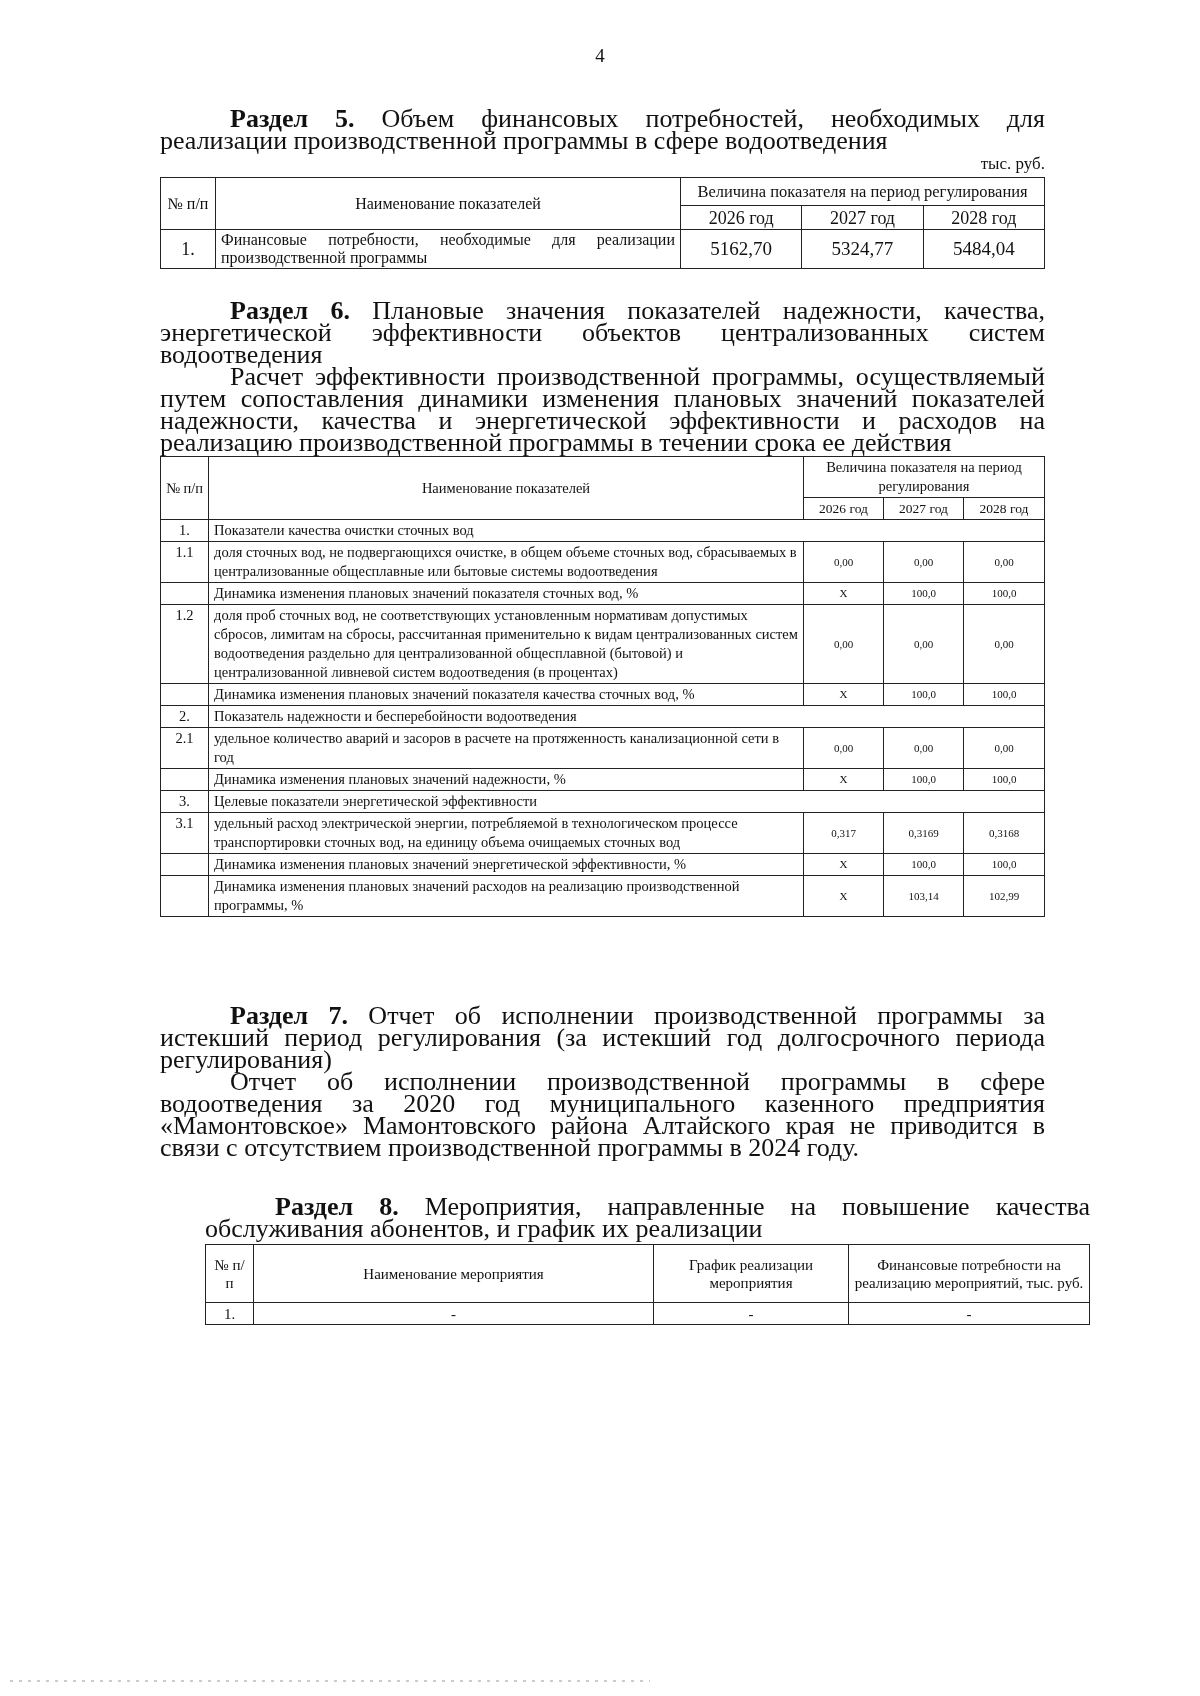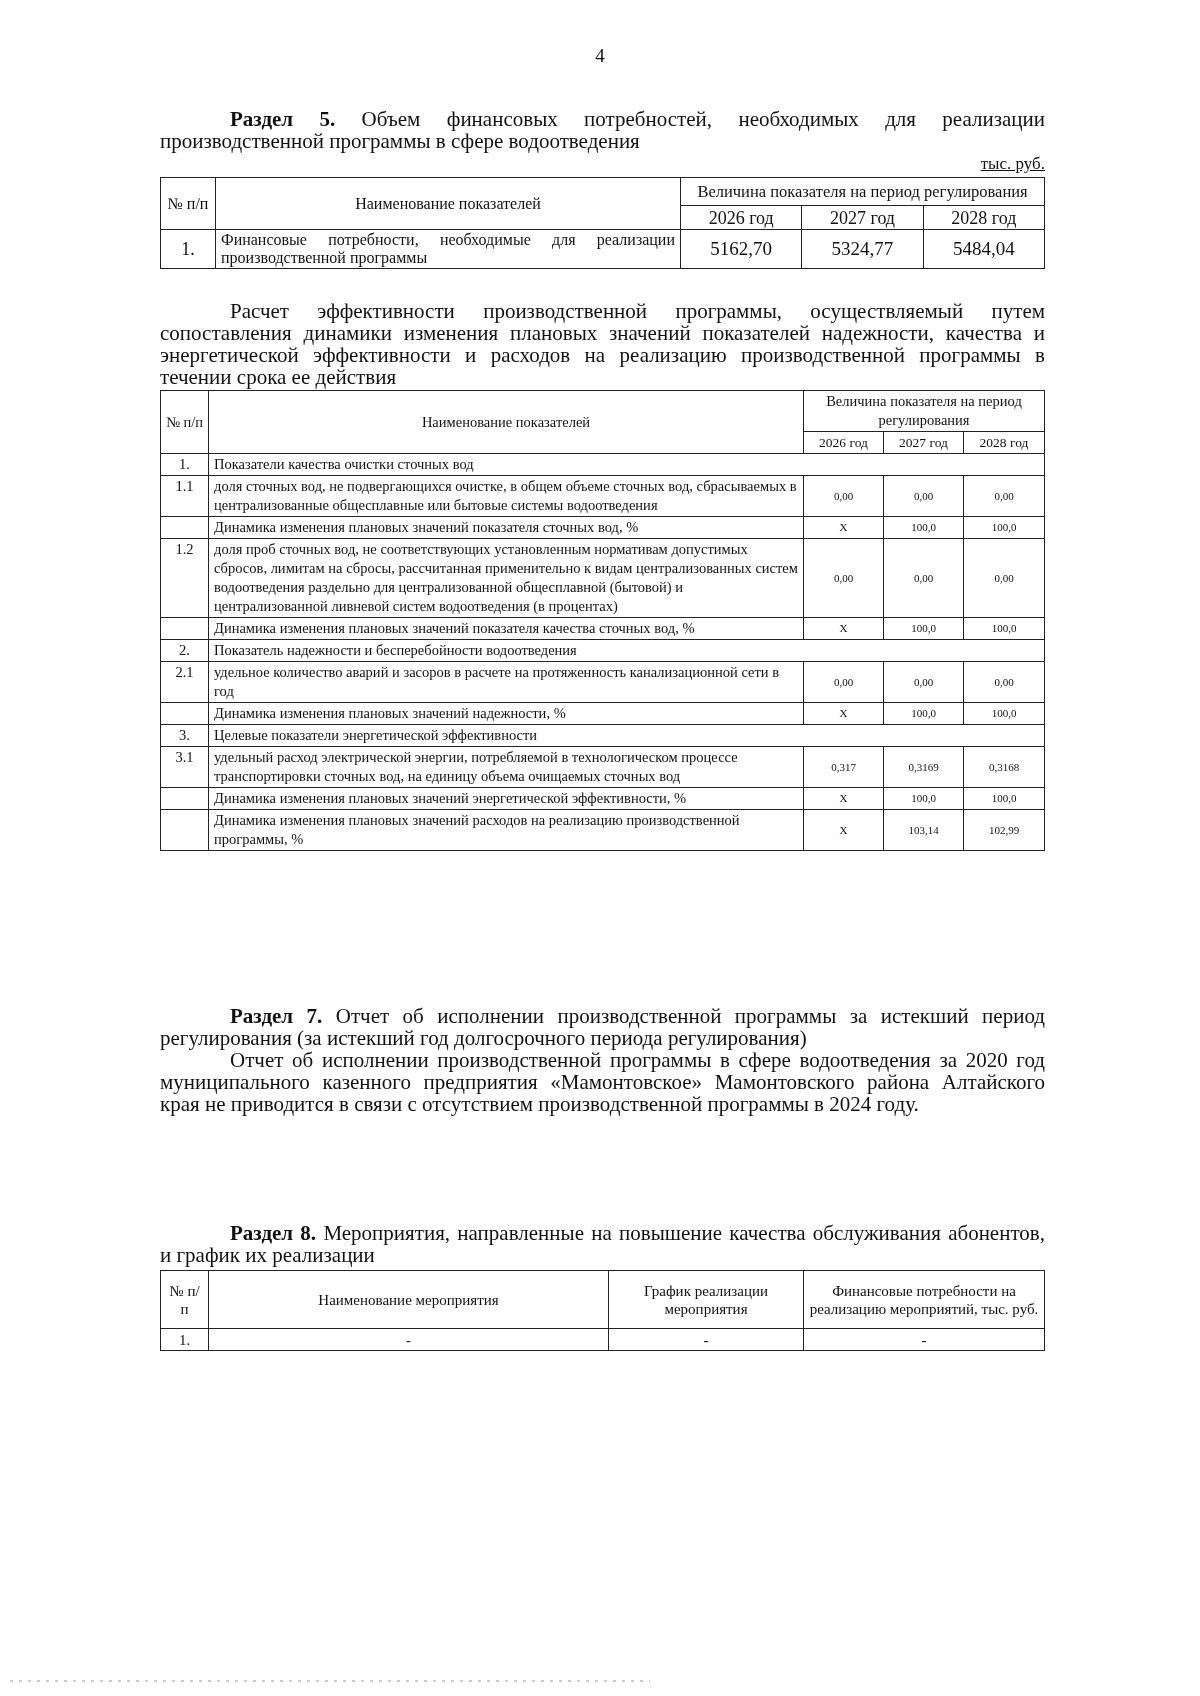--- a/index.html
+++ b/index.html
@@ -2,24 +2,24 @@
 <html><head>
 <meta charset="utf-8">
 <style>
   html, body { margin: 0; padding: 0; background: #ffffff; }
   body {
     width: 1200px; height: 1696px; position: relative; overflow: hidden;
     font-family: "Liberation Serif", "DejaVu Serif", serif; color: #111;
   }
   .page-number { position: absolute; top: 45px; left: 0; width: 1200px; text-align: center; font-size: 19px; }
   .block { position: absolute; left: 160px; width: 885px; }
-  .para { font-size: 21px; line-height: 22px; text-align: justify; margin: 0; }
+  .para { font-size: 26px; line-height: 22px; text-align: justify; margin: 0; }
   .para.indent { text-indent: 70px; }
   .para b { font-weight: bold; }
-  .unit { text-align: right; font-size: 17px; margin: 2px 0 3px 0; text-decoration: underline; }
+  .unit { text-align: right; font-size: 17px; margin: 2px 0 3px 0; }
   table { border-collapse: collapse; width: 100%; table-layout: fixed; }
   td, th { border: 1.5px solid #222; font-weight: normal; padding: 1px 5px; vertical-align: middle; }
   .t5 td, .t5 th { font-size: 16px; line-height: 18px; }
   .t5 .val { font-size: 19px; text-align: center; }
   .t5 .yr { font-size: 18px; text-align: center; }
   .t6 td, .t6 th { font-size: 14.5px; line-height: 19px; }
   .t6 .num { text-align: center; vertical-align: top; }
   .t6 .val { text-align: center; font-size: 11px; }
   .t6 .sec { text-align: left; }
   .t6 .yr { text-align: center; font-size: 13.5px; }
@@ -60,20 +60,21 @@
       <td style="text-align:justify">Финансовые потребности, необходимые для реализации производственной программы</td>
       <td class="val">5162,70</td>
       <td class="val">5324,77</td>
       <td class="val">5484,04</td>
     </tr>
   </tbody>
     </table>
 </div>
 
 <div class="block" style="top:300px;">
+  <p class="para indent"><b>Раздел 6.</b> <span>Плановые значения показателей надежности, качества, энергетической эффективности объектов централизованных систем водоотведения</span></p>
   <p class="para indent">Расчет эффективности производственной программы, осуществляемый путем сопоставления динамики изменения плановых значений показателей надежности, качества и энергетической эффективности и расходов на реализацию производственной программы в течении срока ее действия</p>
   <table class="t6" style="margin-top:2px">
     <colgroup>
         <col style="width:48px">
         <col style="width:595px">
         <col style="width:80px">
         <col style="width:80px">
         <col>
       </colgroup>
     <tbody>
@@ -164,21 +165,21 @@
     </tr>
   </tbody>
     </table>
 </div>
 
 <div class="block" style="top:1005px;">
   <p class="para indent"><b>Раздел 7.</b> <span>Отчет об исполнении производственной программы за истекший период регулирования (за истекший год долгосрочного периода регулирования)</span></p>
   <p class="para indent">Отчет об исполнении производственной программы в сфере водоотведения за 2020 год муниципального казенного предприятия «Мамонтовское» Мамонтовского района Алтайского края не приводится в связи с отсутствием производственной программы в 2024 году.</p>
 </div>
 
-<div class="block" style="top:1222px;">
+<div class="block" style="top:1196px;margin-left:45px;">
   <p class="para indent"><b>Раздел 8.</b> <span>Мероприятия, направленные на повышение качества обслуживания абонентов, и график их реализации</span></p>
   <table class="t8" style="margin-top:4px">
     <colgroup>
         <col style="width:48px">
         <col style="width:400px">
         <col style="width:195px">
         <col>
       </colgroup>
     <tbody>
         <tr style="height:58px">

